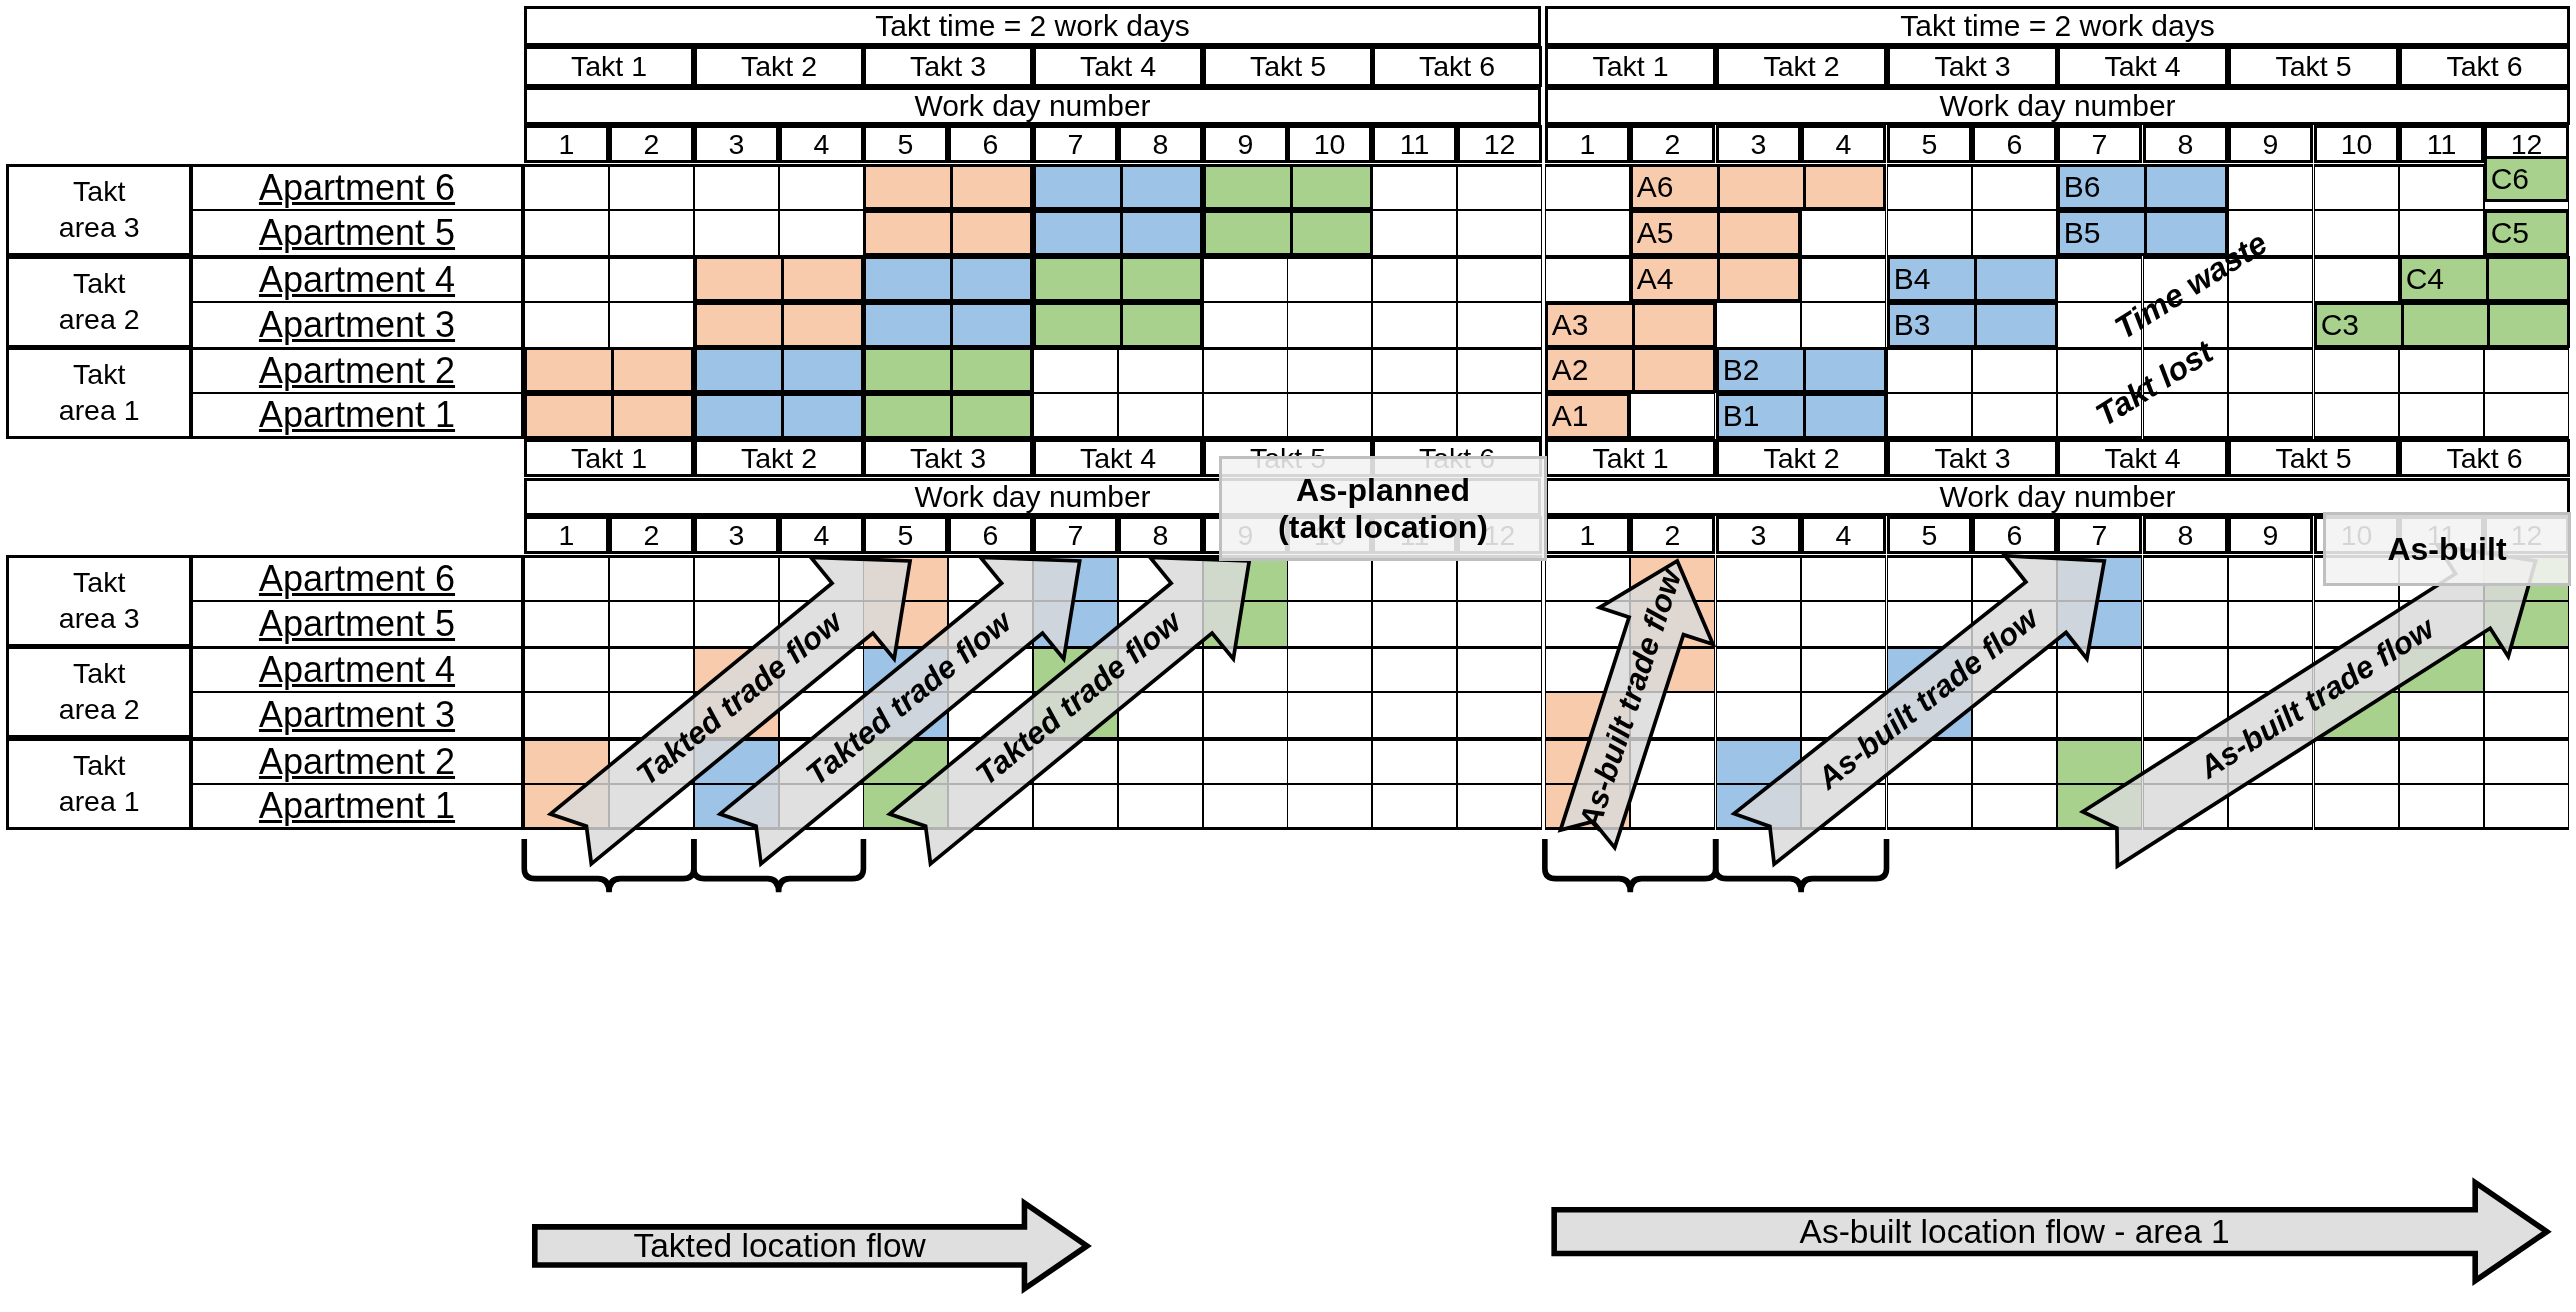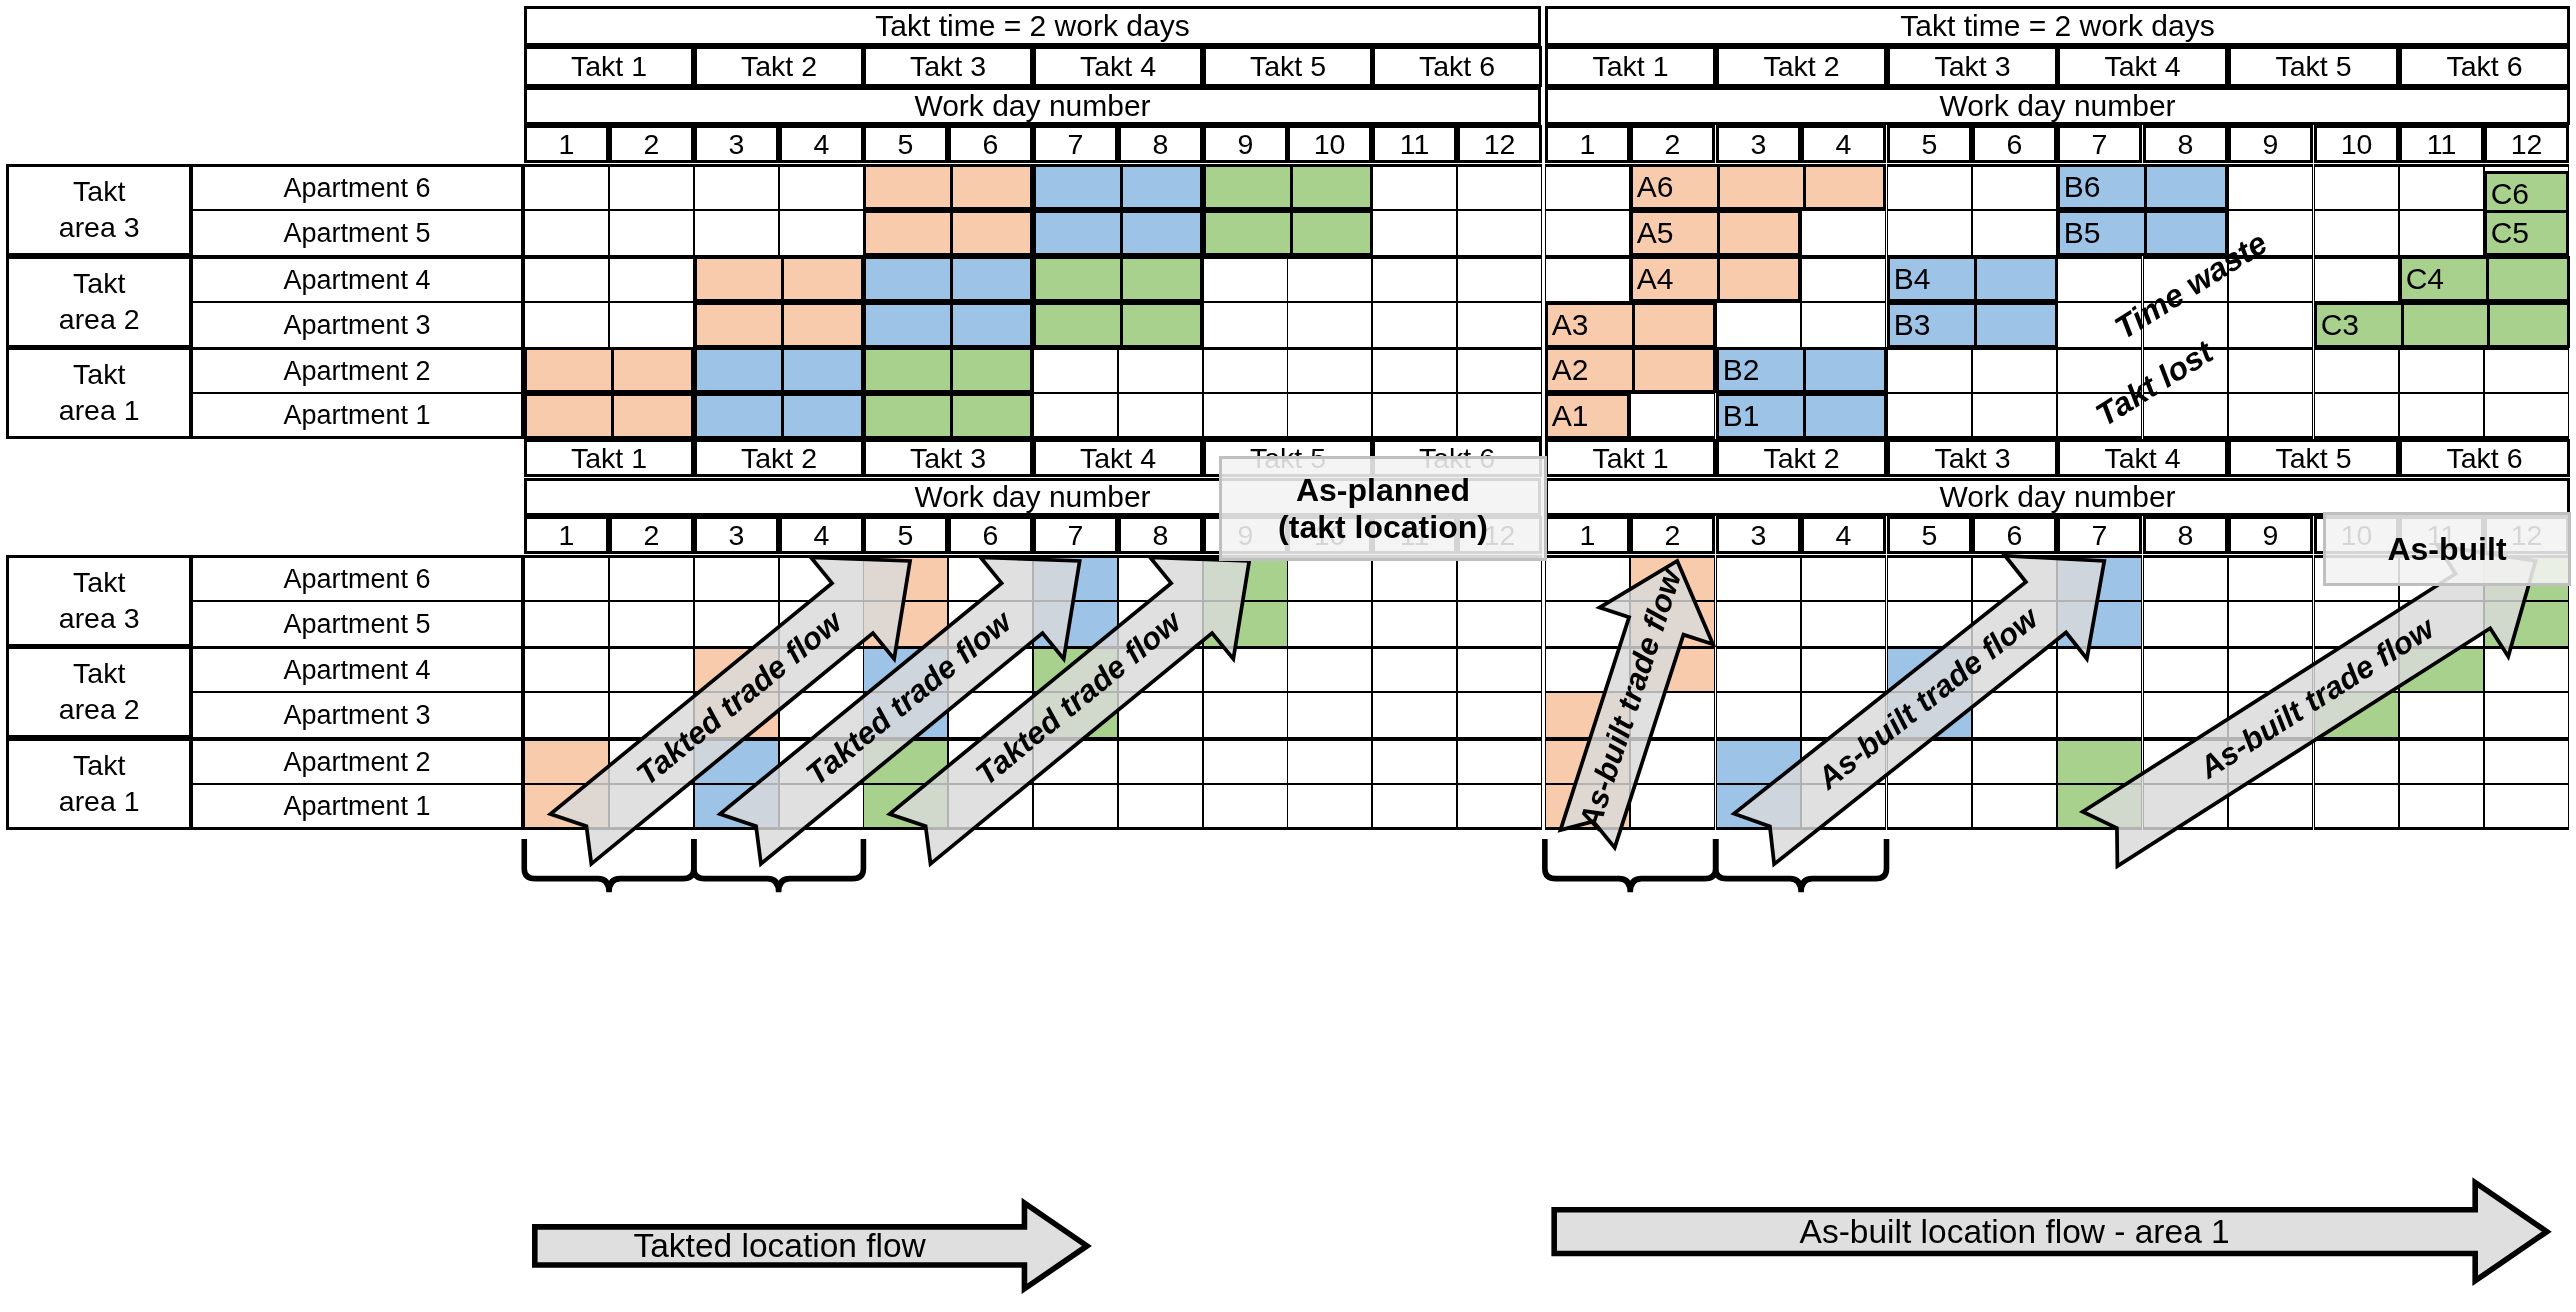--- a/index.html
+++ b/index.html
@@ -11,21 +11,21 @@
     position:absolute;box-sizing:border-box;
     border:1.9px solid #000;background:#fff;
     display:flex;align-items:center;justify-content:center;
     font-family:"Liberation Sans", sans-serif;
     color:#000;white-space:nowrap;
   }
   .thick{border-width:3.7px;}
   .hdr{font-size:28.5px;}
   .hdr-big{font-size:30px;}
   .num{font-size:28.5px;}
-  .rowlabel{font-size:27px;}
+  .rowlabel{font-size:36px;text-decoration:underline;}
 
   
   .gcell{
     position:absolute;box-sizing:border-box;
     border:1.9px solid #000;background:#fff;
   }
   .gcell.filled{border:2.5px solid #000;}
   .gcell .tag{
     position:absolute;left:3.7px;top:50%;transform:translateY(-50%);
     font-size:30px;color:#000;font-family:"Liberation Sans", sans-serif;
@@ -309,21 +309,21 @@
     </div>
     <div class="gcell filled" style="background: rgb(248, 203, 173); z-index: 5; left: 1630px; top: 164px; width: 256px; height: 46px; border-width: 3.1px;">
       <div style="position: absolute; left: 84px; top: 0px; width: 2.5px; height: 100%; background: rgb(0, 0, 0);"></div>
       <div style="position: absolute; left: 170px; top: 0px; width: 2.5px; height: 100%; background: rgb(0, 0, 0);"></div>
       <div class="tag">A6</div>
     </div>
     <div class="gcell filled" style="background: rgb(157, 195, 230); z-index: 5; left: 2057px; top: 164px; width: 171px; height: 46px; border-width: 3.1px;">
       <div style="position: absolute; left: 84px; top: 0px; width: 2.5px; height: 100%; background: rgb(0, 0, 0);"></div>
       <div class="tag">B6</div>
     </div>
-    <div class="gcell filled" style="background: rgb(169, 209, 142); z-index: 5; left: 2484px; top: 171px; width: 85px; height: 46px; border-width: 3.1px;">
+    <div class="gcell filled" style="background: rgb(169, 209, 142); z-index: 5; left: 2484px; top: 156px; width: 85px; height: 46px; border-width: 3.1px;">
       <div class="tag">C6</div>
     </div>
     <div class="gcell filled" style="background: rgb(248, 203, 173); z-index: 5; left: 1630px; top: 210px; width: 171px; height: 46px; border-width: 3.1px;">
       <div style="position: absolute; left: 84px; top: 0px; width: 2.5px; height: 100%; background: rgb(0, 0, 0);"></div>
       <div class="tag">A5</div>
     </div>
     <div class="gcell filled" style="background: rgb(157, 195, 230); z-index: 5; left: 2057px; top: 210px; width: 171px; height: 46px; border-width: 3.1px;">
       <div style="position: absolute; left: 84px; top: 0px; width: 2.5px; height: 100%; background: rgb(0, 0, 0);"></div>
       <div class="tag">B5</div>
     </div>

